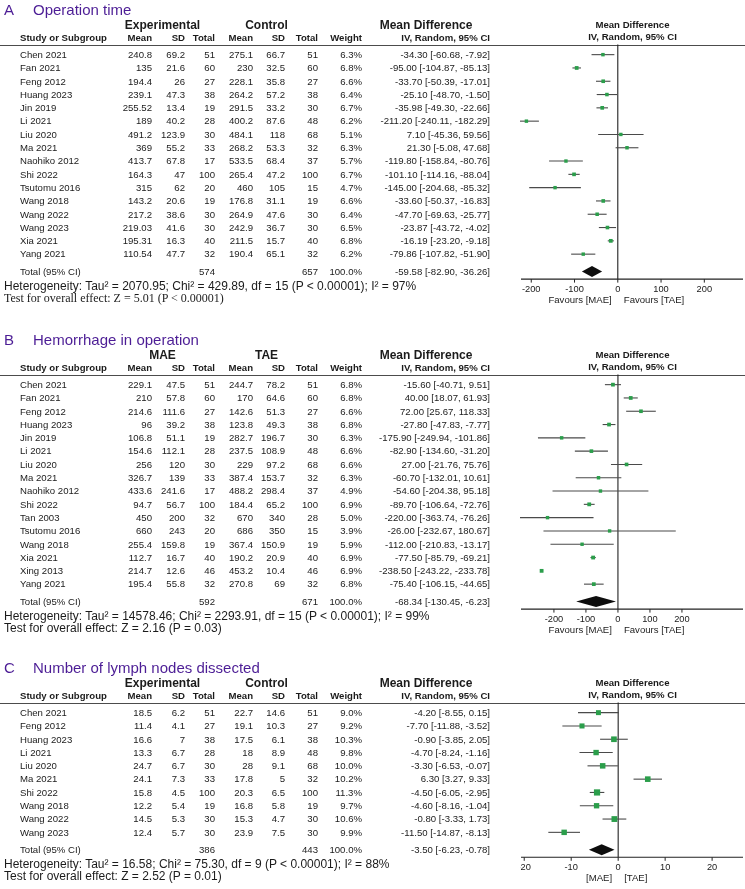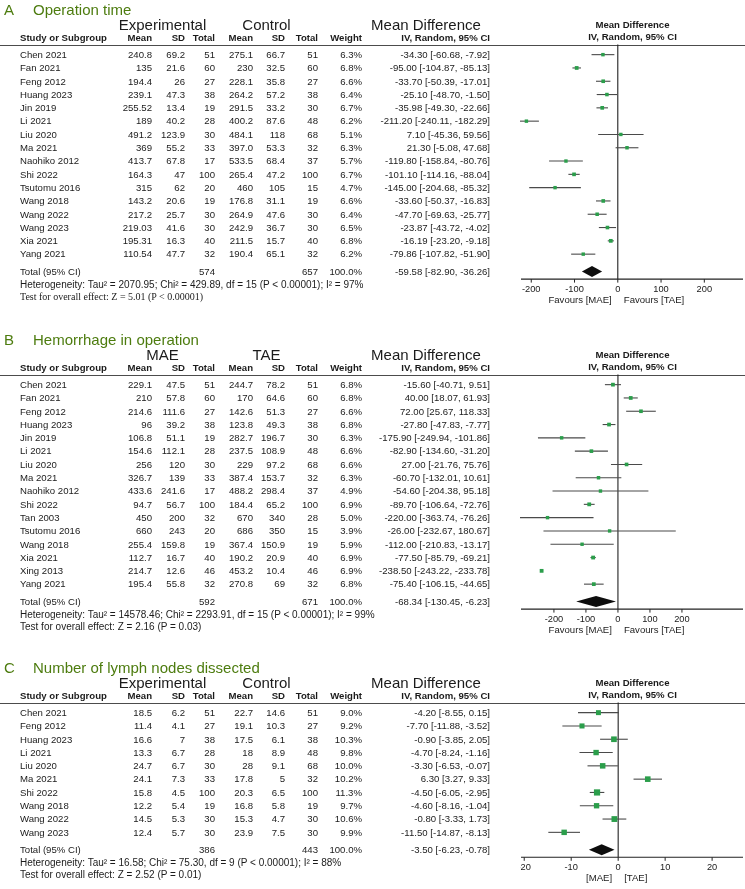--- a/index.html
+++ b/index.html
@@ -1,31 +1,31 @@
 <!DOCTYPE html>
 <html><head>
 <meta charset="utf-8">
 <style>
   html,body{margin:0;padding:0;background:#fff}
   #fig{position:relative;width:745px;height:889px;background:#fff;font-family:"Liberation Sans",sans-serif;color:#1b1b1b;overflow:hidden}
   .panel{position:absolute;left:0;width:745px}
-  .ptitle{position:absolute;left:4px;top:1px;font-size:15px;color:#4d7c0f;white-space:nowrap}
+  .ptitle{position:absolute;left:4px;top:1px;font-size:15px;color:#4c1d95;white-space:nowrap}
   .pletter{display:inline-block;width:29px}
-  .hline1{position:absolute;left:0;display:grid;grid-template-columns:110px 105px 103px 44px 128px;width:490px;font-weight:normal;font-size:15px;line-height:12px;white-space:nowrap}
+  .hline1{position:absolute;left:0;display:grid;grid-template-columns:110px 105px 103px 44px 128px;width:490px;font-weight:bold;font-size:12px;line-height:12px;white-space:nowrap}
   .hline1 .gc{text-align:center}
   .trow{display:grid;grid-template-columns:110px 42px 33px 30px 38px 32px 33px 44px 128px;width:490px;font-size:9.6px;line-height:13.3px;height:13.3px;white-space:nowrap}
   .trow .nm{text-align:left;padding-left:20px;overflow:hidden}
   .trow .num{text-align:right}
   .hdr{position:absolute;left:0;font-weight:bold;line-height:13px;height:13px}
   .hdr .mdc{text-align:right}
   .rule{position:absolute;left:0;width:745px;height:1.6px;background:#4c4c4c}
   .plothdr{position:absolute;left:520px;width:225px;text-align:center;font-weight:bold;font-size:9.6px;line-height:12px}
   .rows{position:absolute;left:0}
   .totrow{position:absolute;left:0;font-weight:normal}
-  .ftext{position:absolute;left:20px;font-size:10px;white-space:nowrap}
+  .ftext{position:absolute;left:4px;font-size:12px;white-space:nowrap}
   .psvg{position:absolute;left:520px;top:0;pointer-events:none}
   svg text{font-family:"Liberation Sans",sans-serif}
 </style>
 </head>
 <body>
 
 <div id="fig">
     <div class="panel" style="top: 0px;">
       <div class="ptitle"><span class="pletter">A</span><span>Operation time</span></div>
       <div class="hline1" style="top: 19px;">
@@ -127,21 +127,21 @@
           <span class="num">118</span>
           <span class="num">68</span>
           <span class="num">5.1%</span>
           <span class="num">7.10 [-45.36, 59.56]</span>
         </div>
         <div class="trow">
           <span class="nm">Ma 2021</span>
           <span class="num">369</span>
           <span class="num">55.2</span>
           <span class="num">33</span>
-          <span class="num">397.0</span>
+          <span class="num">268.2</span>
           <span class="num">53.3</span>
           <span class="num">32</span>
           <span class="num">6.3%</span>
           <span class="num">21.30 [-5.08, 47.68]</span>
         </div>
         <div class="trow">
           <span class="nm">Naohiko 2012</span>
           <span class="num">413.7</span>
           <span class="num">67.8</span>
           <span class="num">17</span>
@@ -180,21 +180,21 @@
           <span class="num">19</span>
           <span class="num">176.8</span>
           <span class="num">31.1</span>
           <span class="num">19</span>
           <span class="num">6.6%</span>
           <span class="num">-33.60 [-50.37, -16.83]</span>
         </div>
         <div class="trow">
           <span class="nm">Wang 2022</span>
           <span class="num">217.2</span>
-          <span class="num">25.7</span>
+          <span class="num">38.6</span>
           <span class="num">30</span>
           <span class="num">264.9</span>
           <span class="num">47.6</span>
           <span class="num">30</span>
           <span class="num">6.4%</span>
           <span class="num">-47.70 [-69.63, -25.77]</span>
         </div>
         <div class="trow">
           <span class="nm">Wang 2023</span>
           <span class="num">219.03</span>

